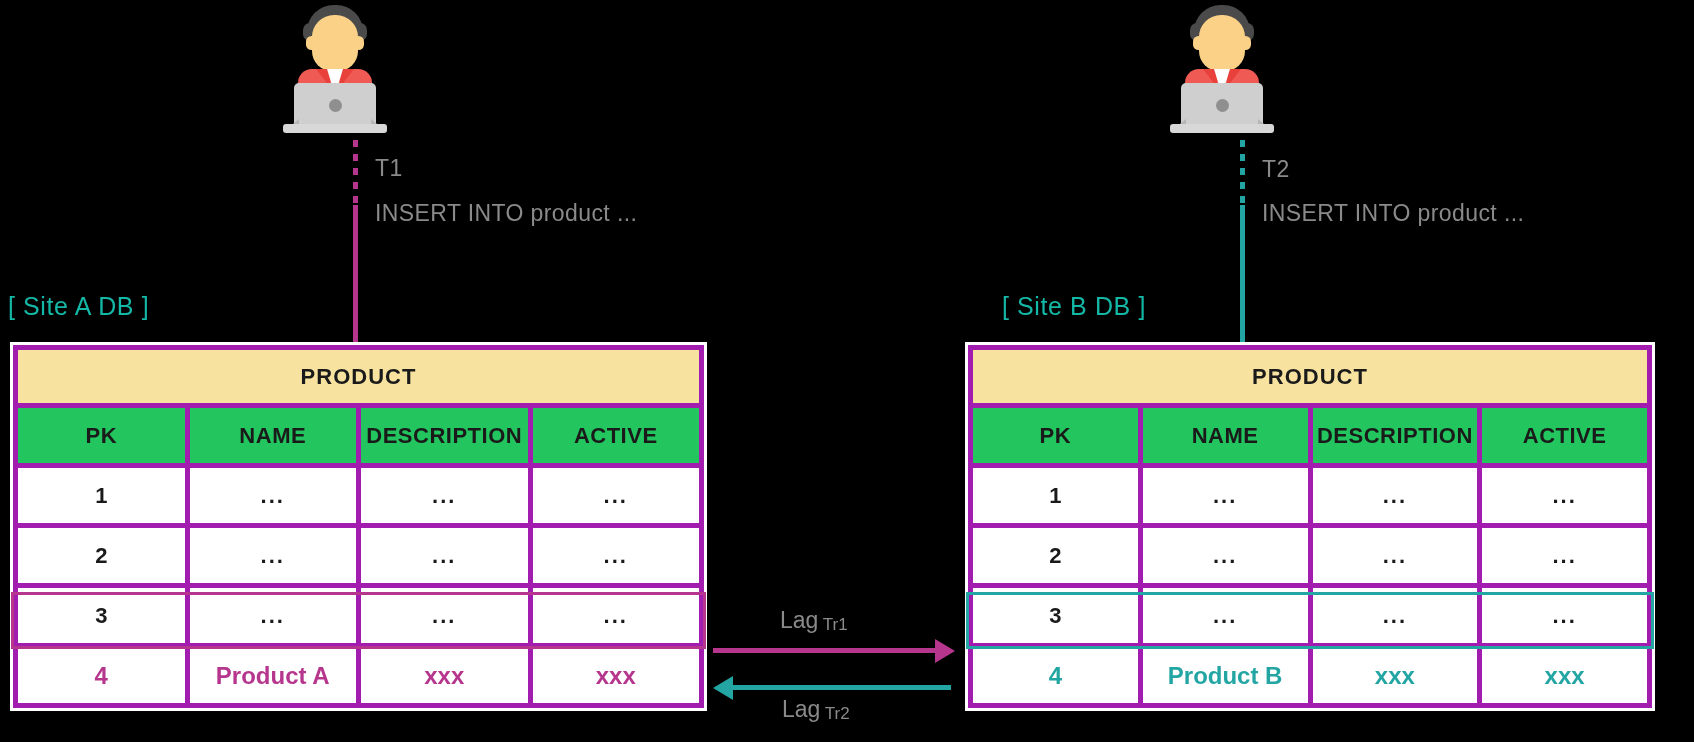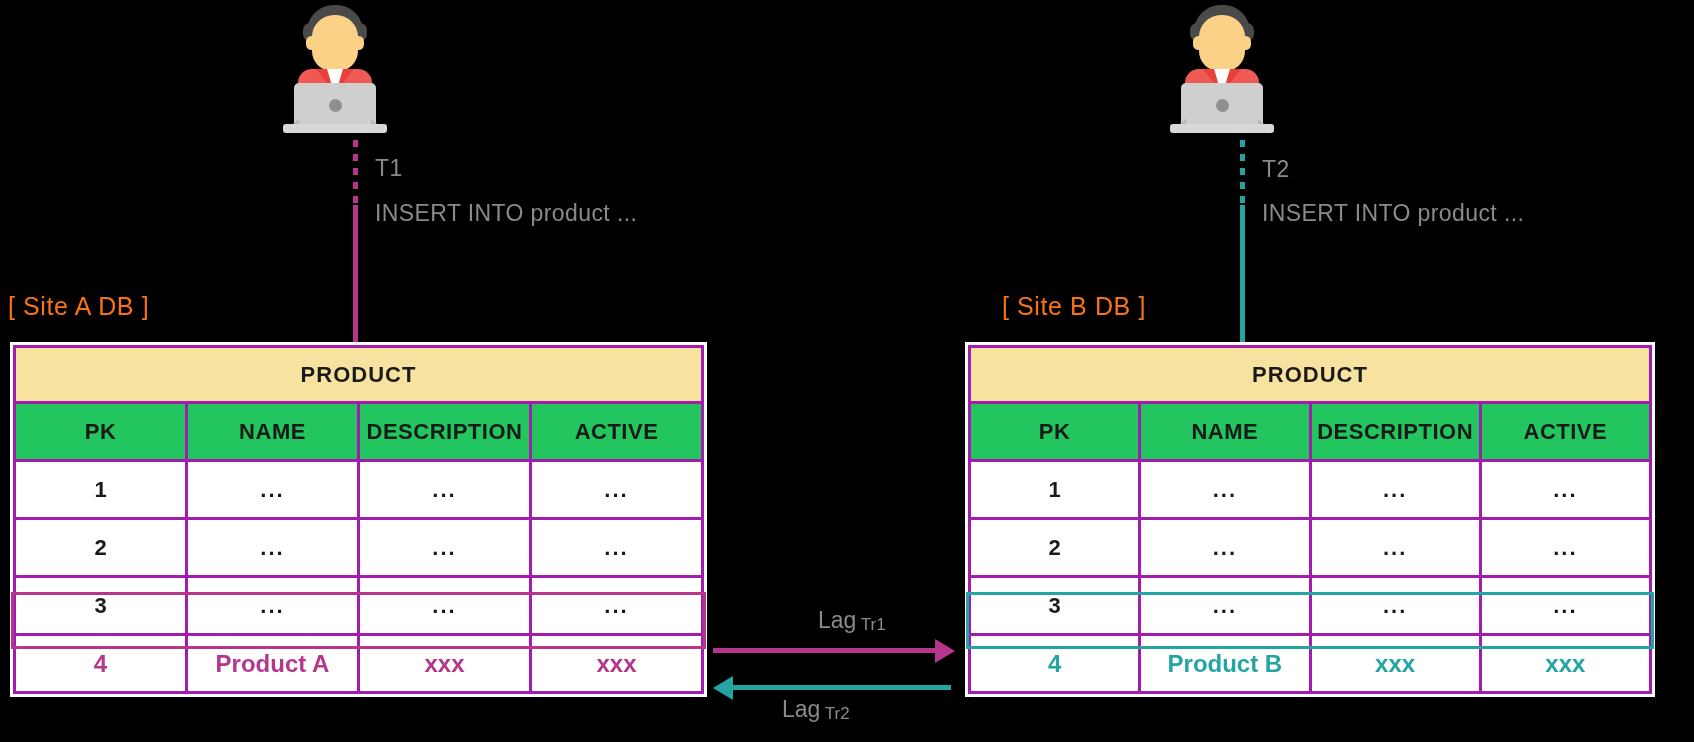--- a/index.html
+++ b/index.html
@@ -38,26 +38,26 @@
              clip-path:polygon(0 0,100% 100%,0 100%);}
 
   
   .dotline{position:absolute;width:5px;}
   .solidline{position:absolute;width:5px;}
   .arrowhead{position:absolute;width:0;height:0;border-left:13px solid transparent;
              border-right:13px solid transparent;}
 
   
   .flow-label{position:absolute;color:#8a8a8a;font-size:23px;letter-spacing:.4px;white-space:nowrap;}
-  .site-label{position:absolute;color:#f97316;font-size:25px;letter-spacing:.6px;white-space:nowrap;}
+  .site-label{position:absolute;color:#14b8a6;font-size:25px;letter-spacing:.6px;white-space:nowrap;}
 
   
   .tbl{position:absolute;background:#fff;padding:3px;box-sizing:border-box;}
   .tbl table{border-collapse:collapse;width:100%;table-layout:fixed;}
-  .tbl td{border:3px solid #a21caf;text-align:center;color:#1a1a1a;
+  .tbl td{border:5px solid #a21caf;text-align:center;color:#1a1a1a;
           font-size:22px;font-weight:bold;height:53px;}
   .t-title{background:#f7e2a0;font-size:23px;letter-spacing:1px;height:51px !important;}
   .t-head{background:#22c55e;font-size:22px;letter-spacing:.5px;}
   .t-cell{background:#fff;font-weight:bold;}
   .dots{font-size:24px;letter-spacing:2px;color:#222;font-weight:bold;}
 
   .hl-row td{font-size:24px;}
   .hl-a td{color:#b6368e;}
   .hl-b td{color:#23a6a3;}
   .hl-a{outline:none;}
@@ -205,21 +205,21 @@
         <td class="t-cell">4</td>
         <td class="t-cell">Product B</td>
         <td class="t-cell">xxx</td>
         <td class="t-cell">xxx</td>
       </tr>
     </tbody>
       </table>
   </div>
   <div class="rowbox" style="left:966px;top:592px;width:688px;height:57px;border:3px solid #23a6a3;"></div>
 
-  <div class="lag-text" style="left:780px;top:607px;margin-left:38px;">
+  <div class="lag-text" style="left:780px;top:607px;">
     <span>Lag</span><span class="lag-sub"> Tr1</span>
   </div>
   <div class="lag-line" style="left:713px;top:648px;width:228px;background:#b6368e;"></div>
   <div class="lag-head" style="left:935px;top:639px;border-left:20px solid #b6368e;"></div>
 
   <div class="lag-line" style="left:733px;top:685px;width:218px;background:#23a6a3;"></div>
   <div class="lag-head" style="left:713px;top:676px;border-right:20px solid #23a6a3;"></div>
   <div class="lag-text" style="left:782px;top:696px;">
     <span>Lag</span><span class="lag-sub"> Tr2</span>
   </div>

